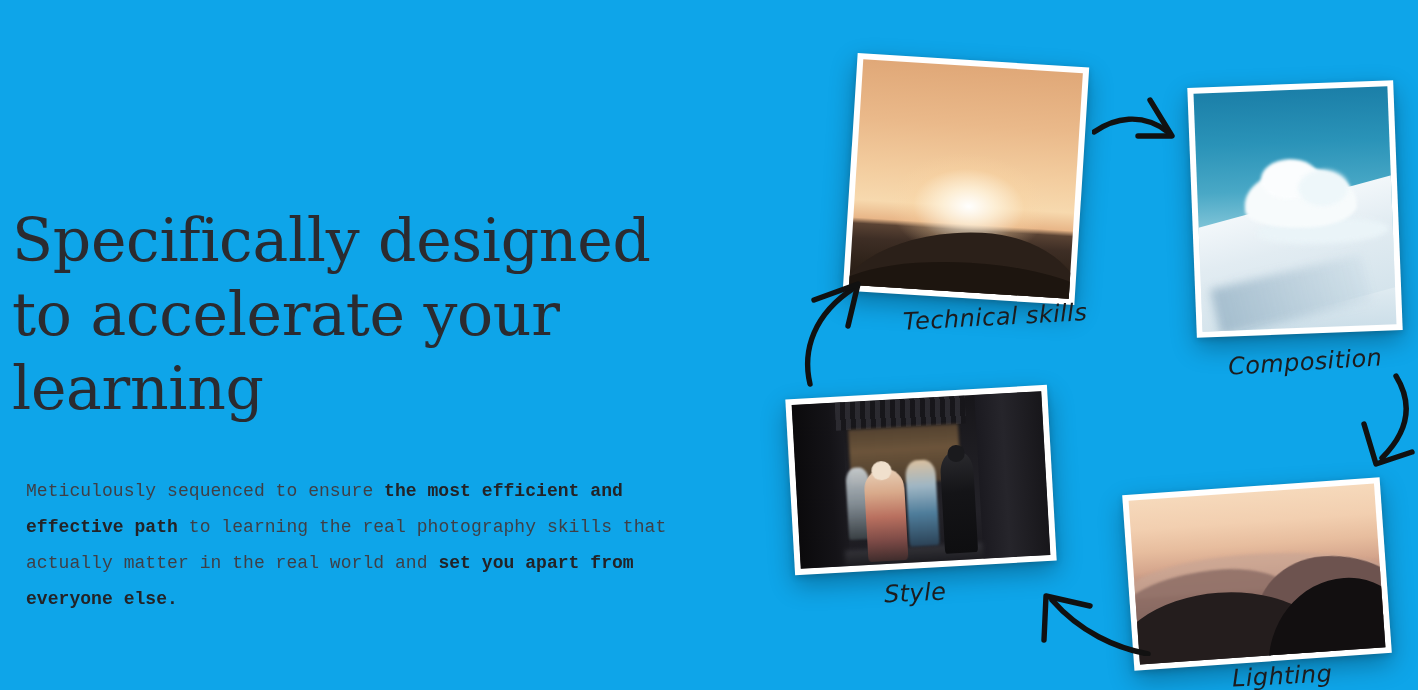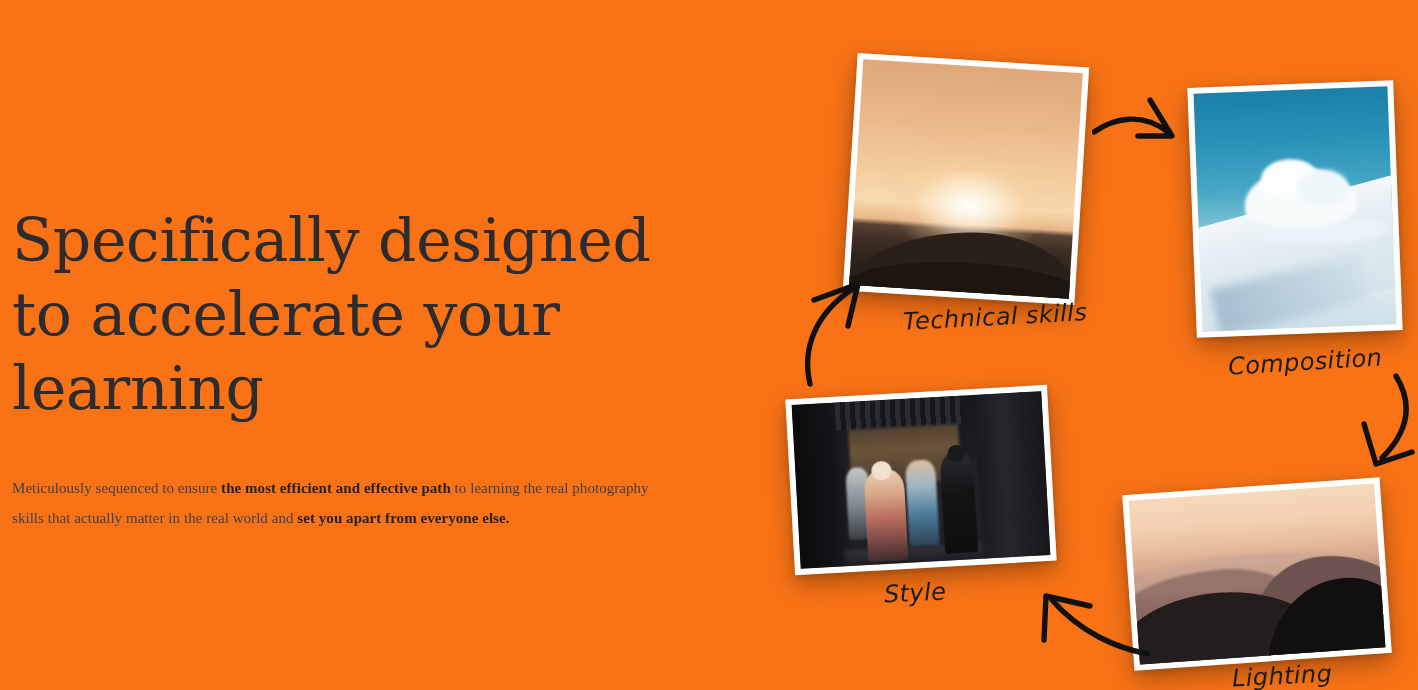--- a/index.html
+++ b/index.html
@@ -15,21 +15,21 @@
   body {
     font-family: "Liberation Sans", sans-serif;
     position: relative;
   }
 
   .stage {
     position: relative;
     width: 1418px;
     height: 690px;
     overflow: hidden;
-    background: #f97316;
+    background: #0ea5e9;
   }
 
   
   .copy-column {
     position: absolute;
     left: 12px;
     top: 204px;
     width: 690px;
   }
 
@@ -38,26 +38,27 @@
     font-size: 60px;
     line-height: 1.23;
     font-weight: 400;
     color: #2b2b30;
     letter-spacing: -0.3px;
     width: 640px;
   }
 
   .body-copy {
     margin-top: 48px;
-    font-family: Liberation Serif, serif;
-    font-size: 15px;
+    font-family: Liberation Mono, monospace;
+    font-size: 18px;
     line-height: 2.0;
     color: #3f3f46;
     width: 672px;
     letter-spacing: 0.05px;
+    margin-left: 14px;
   }
 
   .body-copy b {
     font-weight: 700;
     color: #232327;
   }
 
   
   .card {
     position: absolute;

